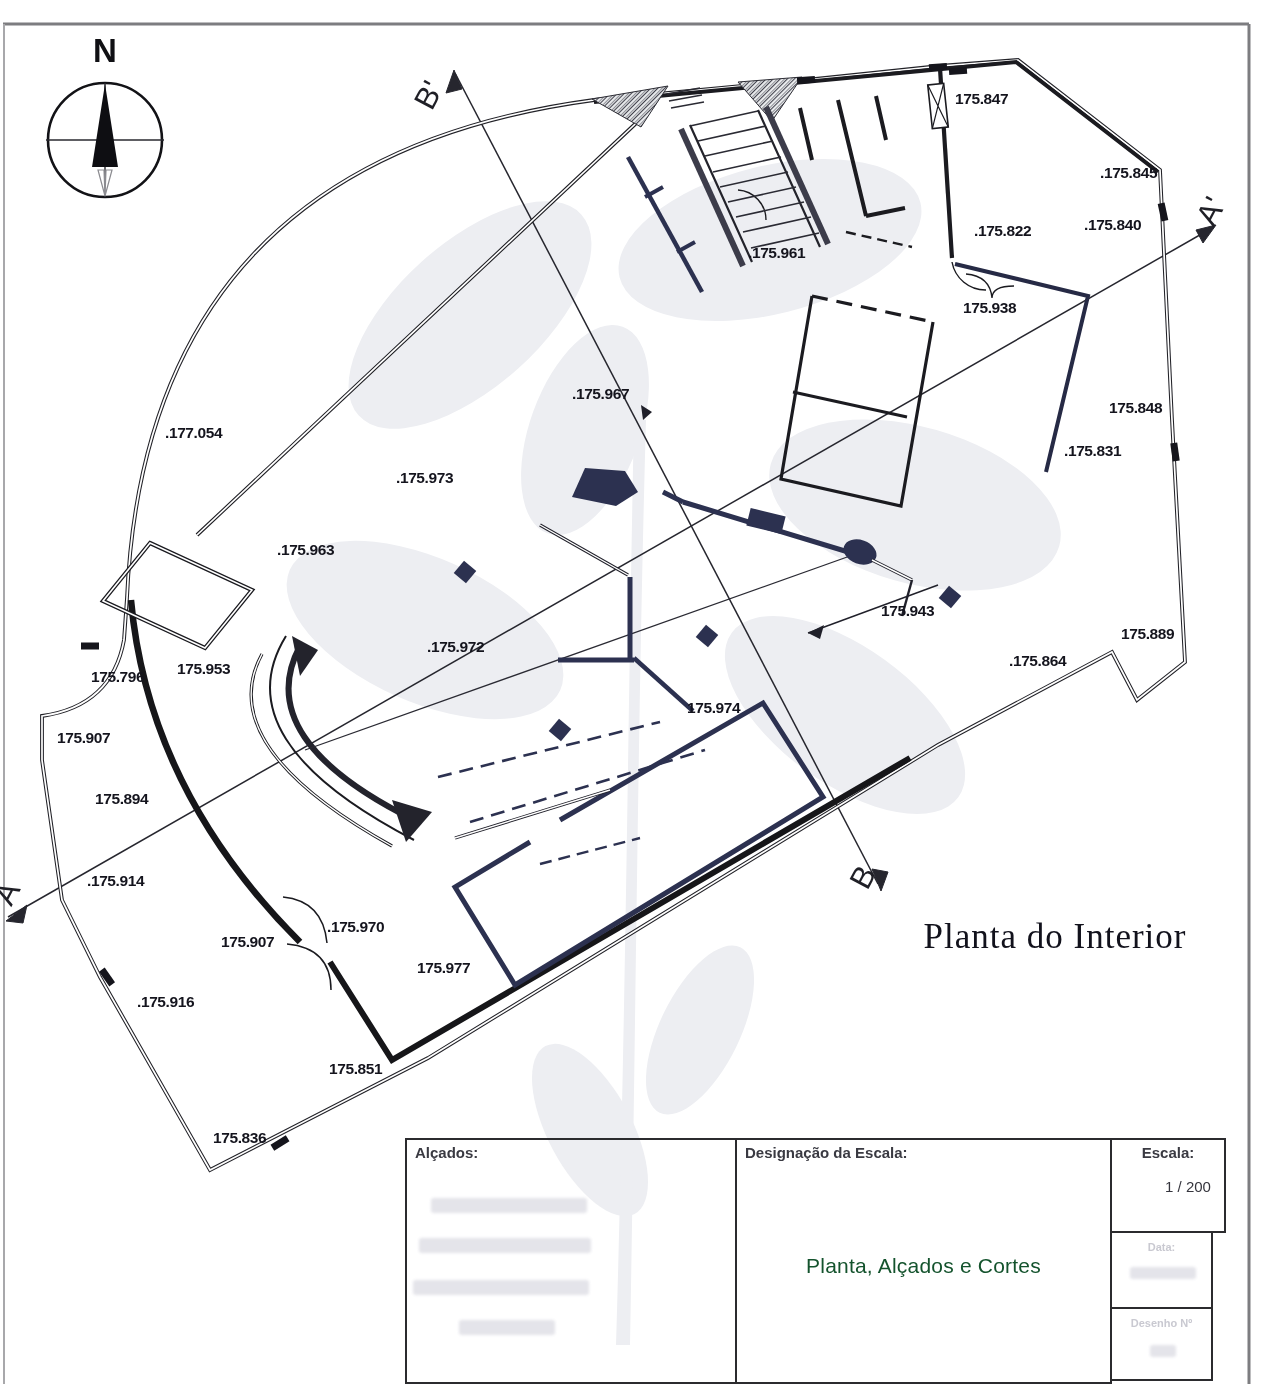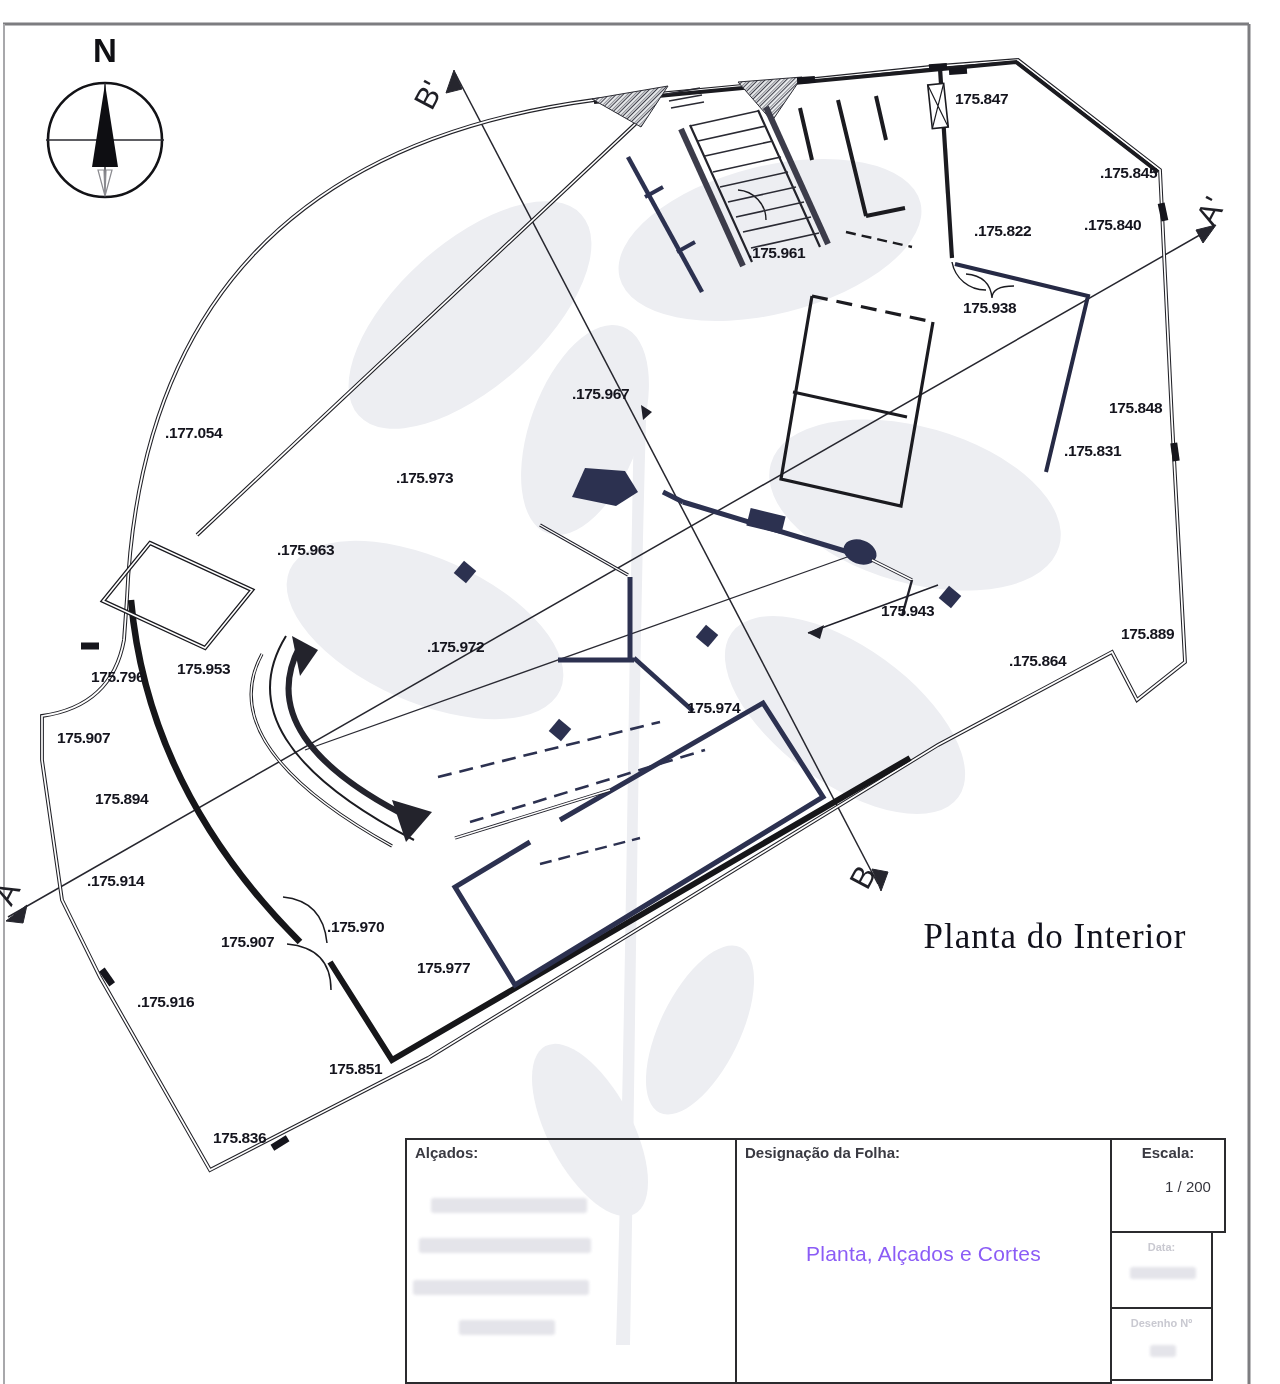--- a/index.html
+++ b/index.html
@@ -13,22 +13,22 @@
   text.elev{font-family:"Liberation Sans",sans-serif;font-weight:700;font-size:15.5px;
             fill:#14141d;letter-spacing:-0.4px;}
   text.smark{font-family:"Liberation Sans",sans-serif;font-weight:400;font-size:31px;fill:#1f1f26;}
   text.north{font-family:"Liberation Sans",sans-serif;font-weight:700;font-size:33px;fill:#101014;}
   text.plan-title{font-family:"Liberation Serif","DejaVu Serif",serif;font-weight:400;
                   font-size:35px;fill:#12121c;letter-spacing:1px;}
 
   
   .tb-cell{position:absolute;box-sizing:border-box;border:2.4px solid #2b2b2e;background:transparent;}
   .tb-label{position:absolute;left:8px;top:4px;font-size:15px;font-weight:600;color:#3a3a42;}
-  .tb-title{position:absolute;left:0;right:0;top:102px;text-align:center;
-            font-size:21px;font-weight:500;color:#8b5cf6;letter-spacing:0.2px;}
+  .tb-title{position:absolute;left:0;right:0;top:114px;text-align:center;
+            font-size:21px;font-weight:500;color:#14532d;letter-spacing:0.2px;}
   .tb-center-label{position:absolute;left:0;right:0;text-align:center;font-weight:600;
             font-size:15px;color:#3a3a42;}
   .tb-value{position:absolute;left:0;right:0;text-align:center;font-size:15px;color:#35353d;}
   .faint{color:#c9c9d1;filter:blur(0.6px);font-weight:700;font-size:11px;}
   .smudge{position:absolute;background:#e4e4ea;border-radius:3px;filter:blur(1.6px);}
 </style>
 </head>
 <body>
 
 <div class="canvas">
@@ -235,21 +235,21 @@
 <div>
   <div class="tb-cell" style="left:405px;top:1138px;width:332px;height:246px;">
     <span class="tb-label">Alçados:</span>
     <div class="smudge" style="left:24px;top:58px;width:156px;height:15px;"></div>
     <div class="smudge" style="left:12px;top:98px;width:172px;height:15px;"></div>
     <div class="smudge" style="left:6px;top:140px;width:176px;height:15px;"></div>
     <div class="smudge" style="left:52px;top:180px;width:96px;height:15px;"></div>
   </div>
 
   <div class="tb-cell" style="left:735px;top:1138px;width:377px;height:246px;border-left-width:2px;">
-    <span class="tb-label">Designação da Folha:</span>
+    <span class="tb-label">Designação da Escala:</span>
     <div class="tb-title">Planta, Alçados e Cortes</div>
   </div>
 
   <div class="tb-cell" style="left:1110px;top:1138px;width:116px;height:95px;border-left-width:2px;">
     <div class="tb-center-label" style="top:4px;">Escala:</div>
     <div class="tb-value" style="top:38px;margin-left:40px;">1 / 200</div>
   </div>
 
   <div class="tb-cell" style="left:1110px;top:1231px;width:103px;height:78px;border-left-width:2px;">
     <div class="tb-center-label faint" style="top:8px;">Data:</div>

